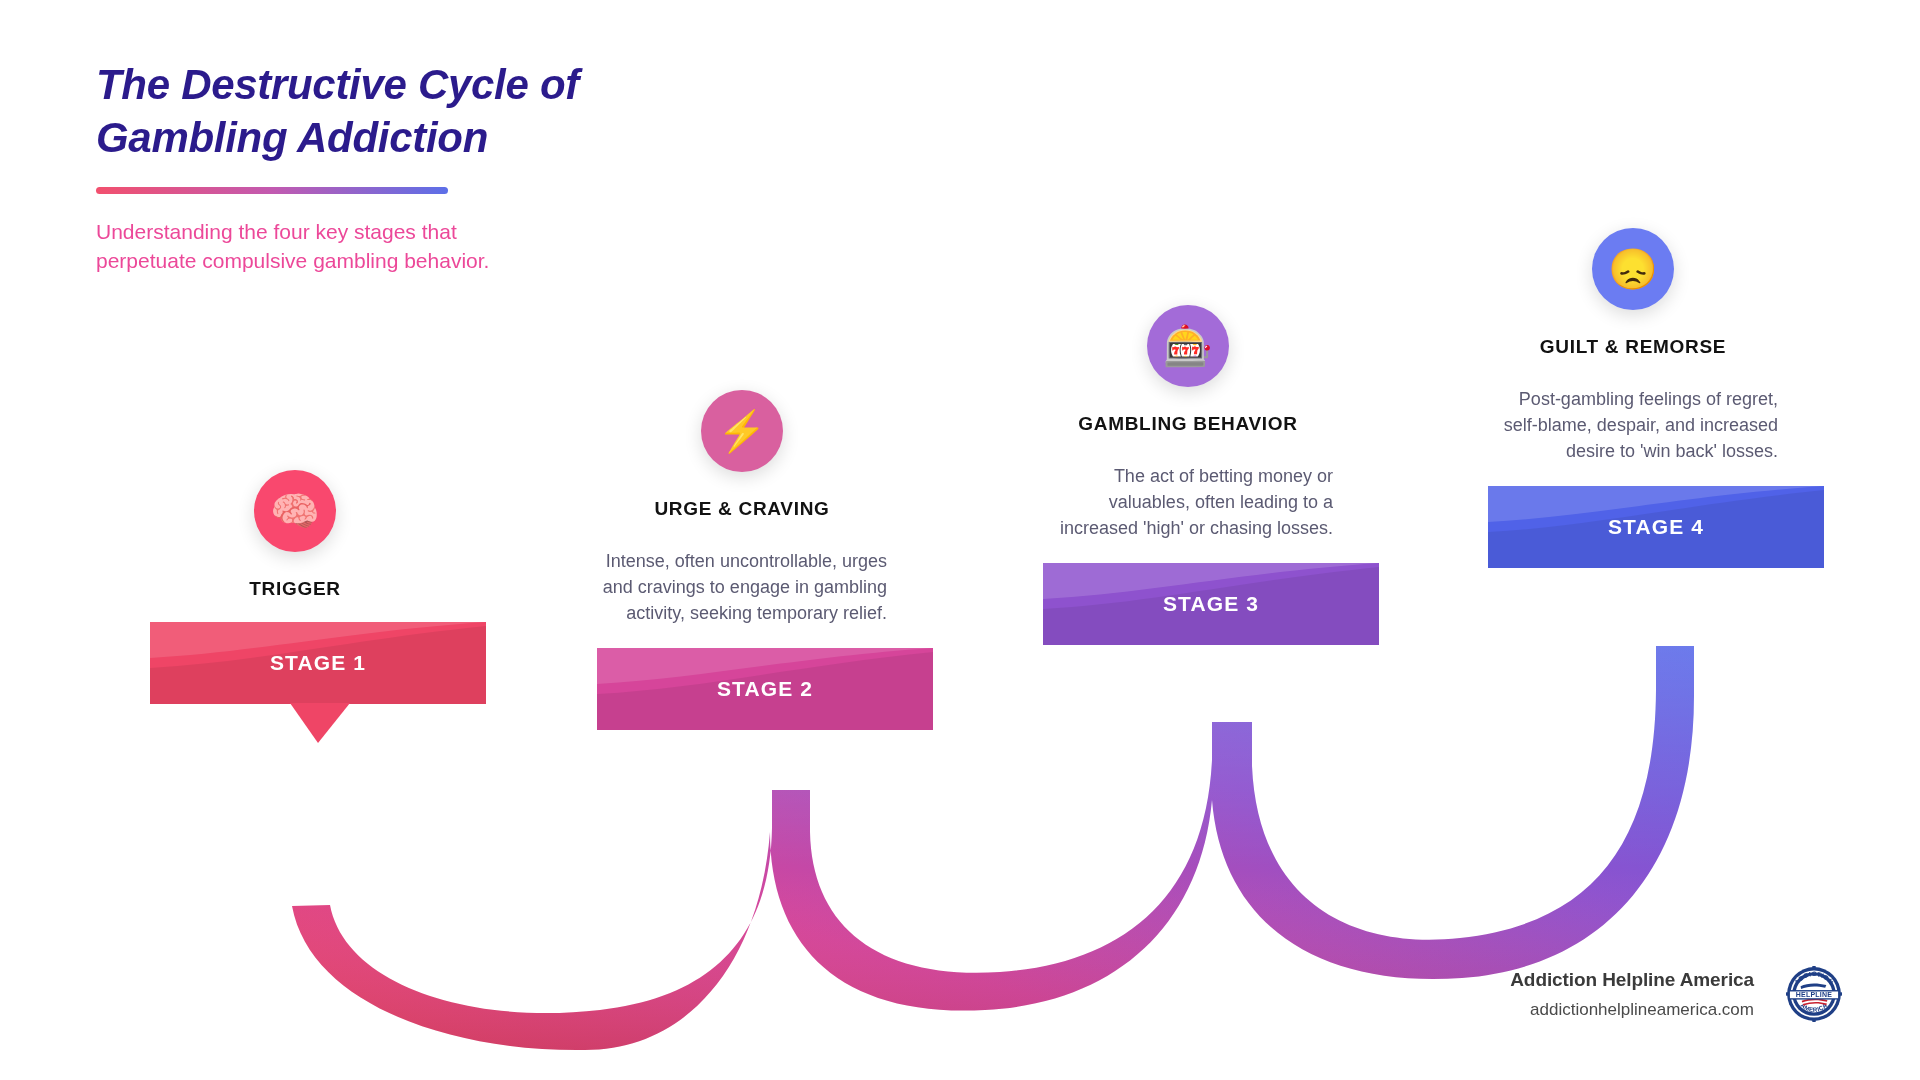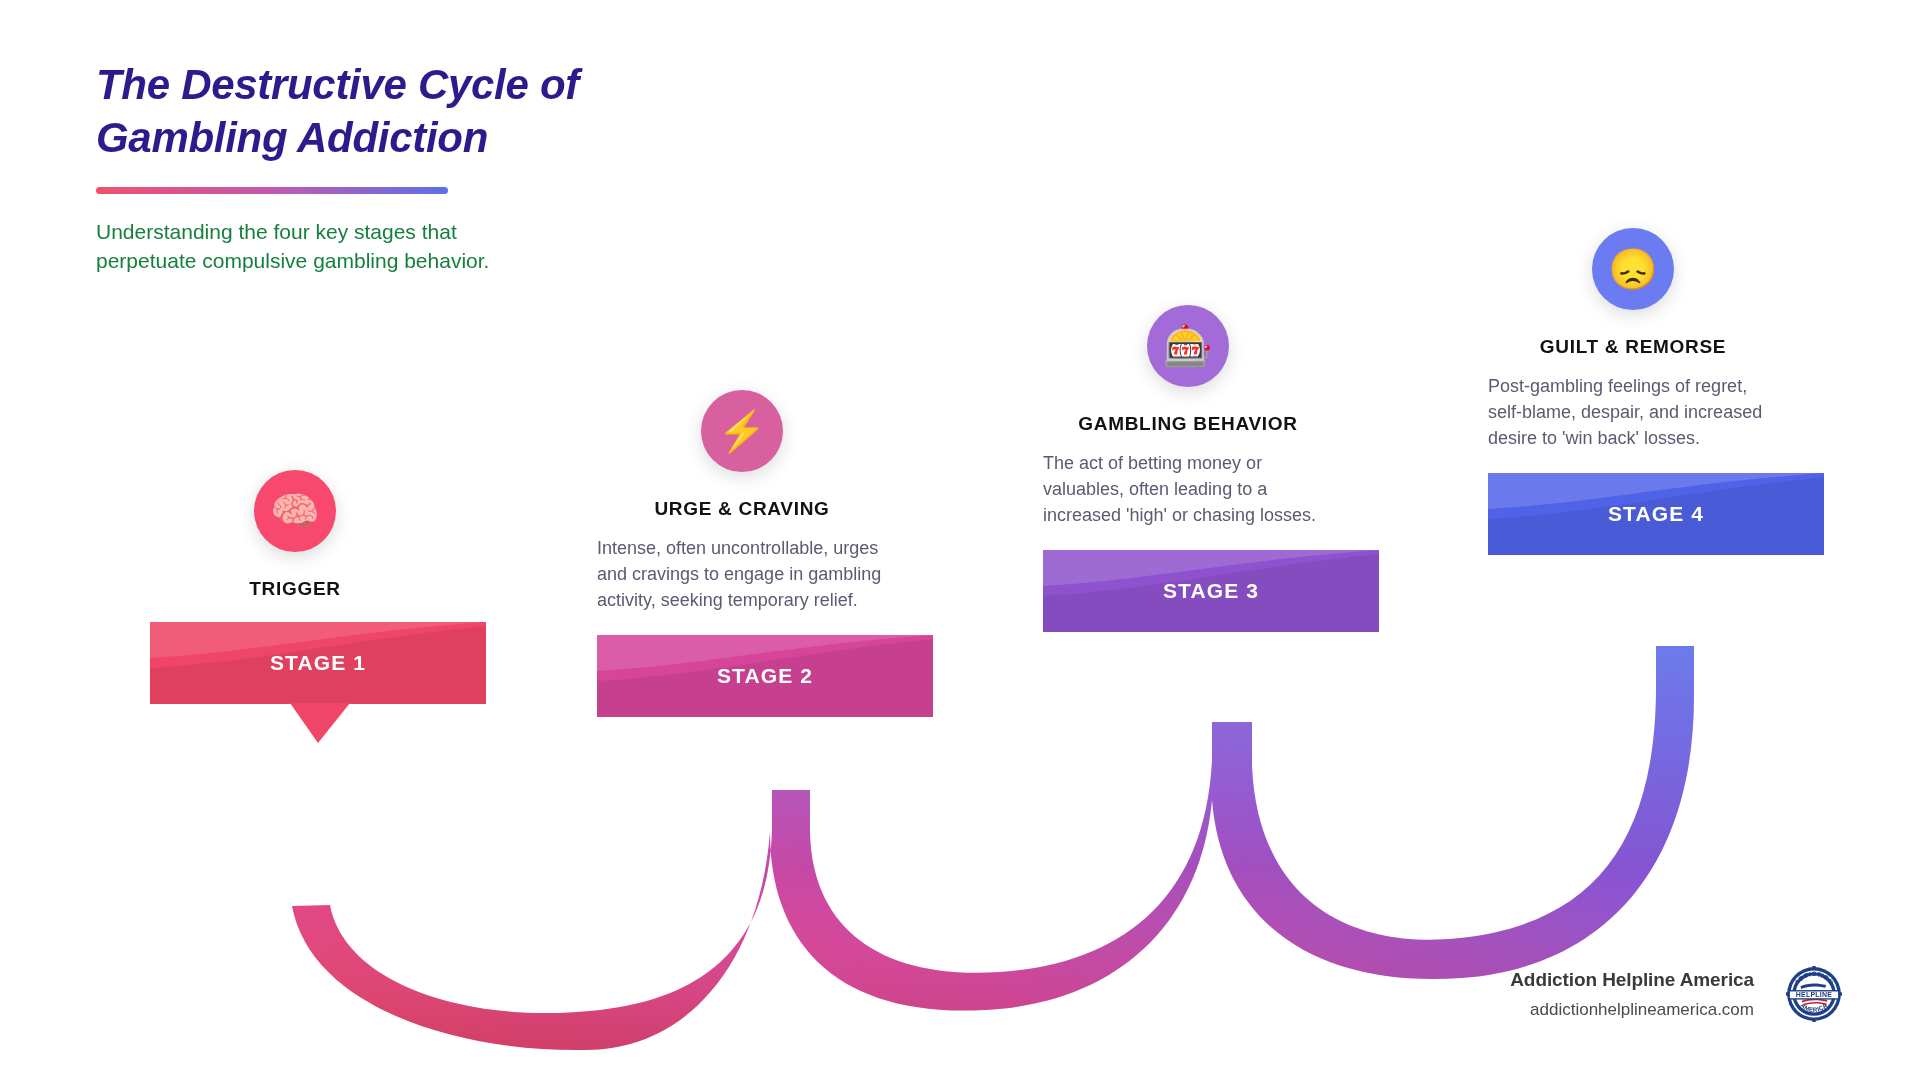--- a/index.html
+++ b/index.html
@@ -19,37 +19,37 @@
   .header{position:absolute;left:96px;top:58px;width:560px;z-index:5;}
   .title{
     font-size:42px;font-weight:bold;line-height:1.27;
     color:#2B1B8C;letter-spacing:-0.3px;margin:0;font-style:italic;
   }
   .accent-bar{
     margin-top:22px;width:352px;height:7px;border-radius:4px;
     background:linear-gradient(90deg,#F2506E 0%,#C25AB0 50%,#5C6FE8 100%);
   }
   .subtitle{
-    margin-top:23px;font-size:21px;line-height:1.42;color:#15803d;width:460px;
+    margin-top:23px;font-size:21px;line-height:1.42;color:#ec4899;width:460px;
   }
 
   
   .stage{position:absolute;z-index:4;width:290px;}
   .icon-circle{
     width:82px;height:82px;border-radius:50%;
     display:flex;align-items:center;justify-content:center;
     font-size:40px;line-height:1;margin:0 auto;
     box-shadow:0 5px 18px rgba(0,0,0,0.14);
   }
   .stage-name{
     margin-top:26px;text-align:center;
     font-size:19px;font-weight:bold;letter-spacing:0.7px;color:#121212;
   }
   .stage-desc{
-    margin-top:15px;text-align:left;
+    margin-top:28px;text-align:right;
     font-size:18px;line-height:1.45;color:#5B5A72;
   }
   .stage-bar{
     position:relative;margin-top:22px;height:82px;width:336px;
     display:flex;align-items:center;justify-content:center;
     overflow:hidden;
   }
   .stage-bar .swoosh{
     position:absolute;left:0;top:0;width:100%;height:100%;
   }

